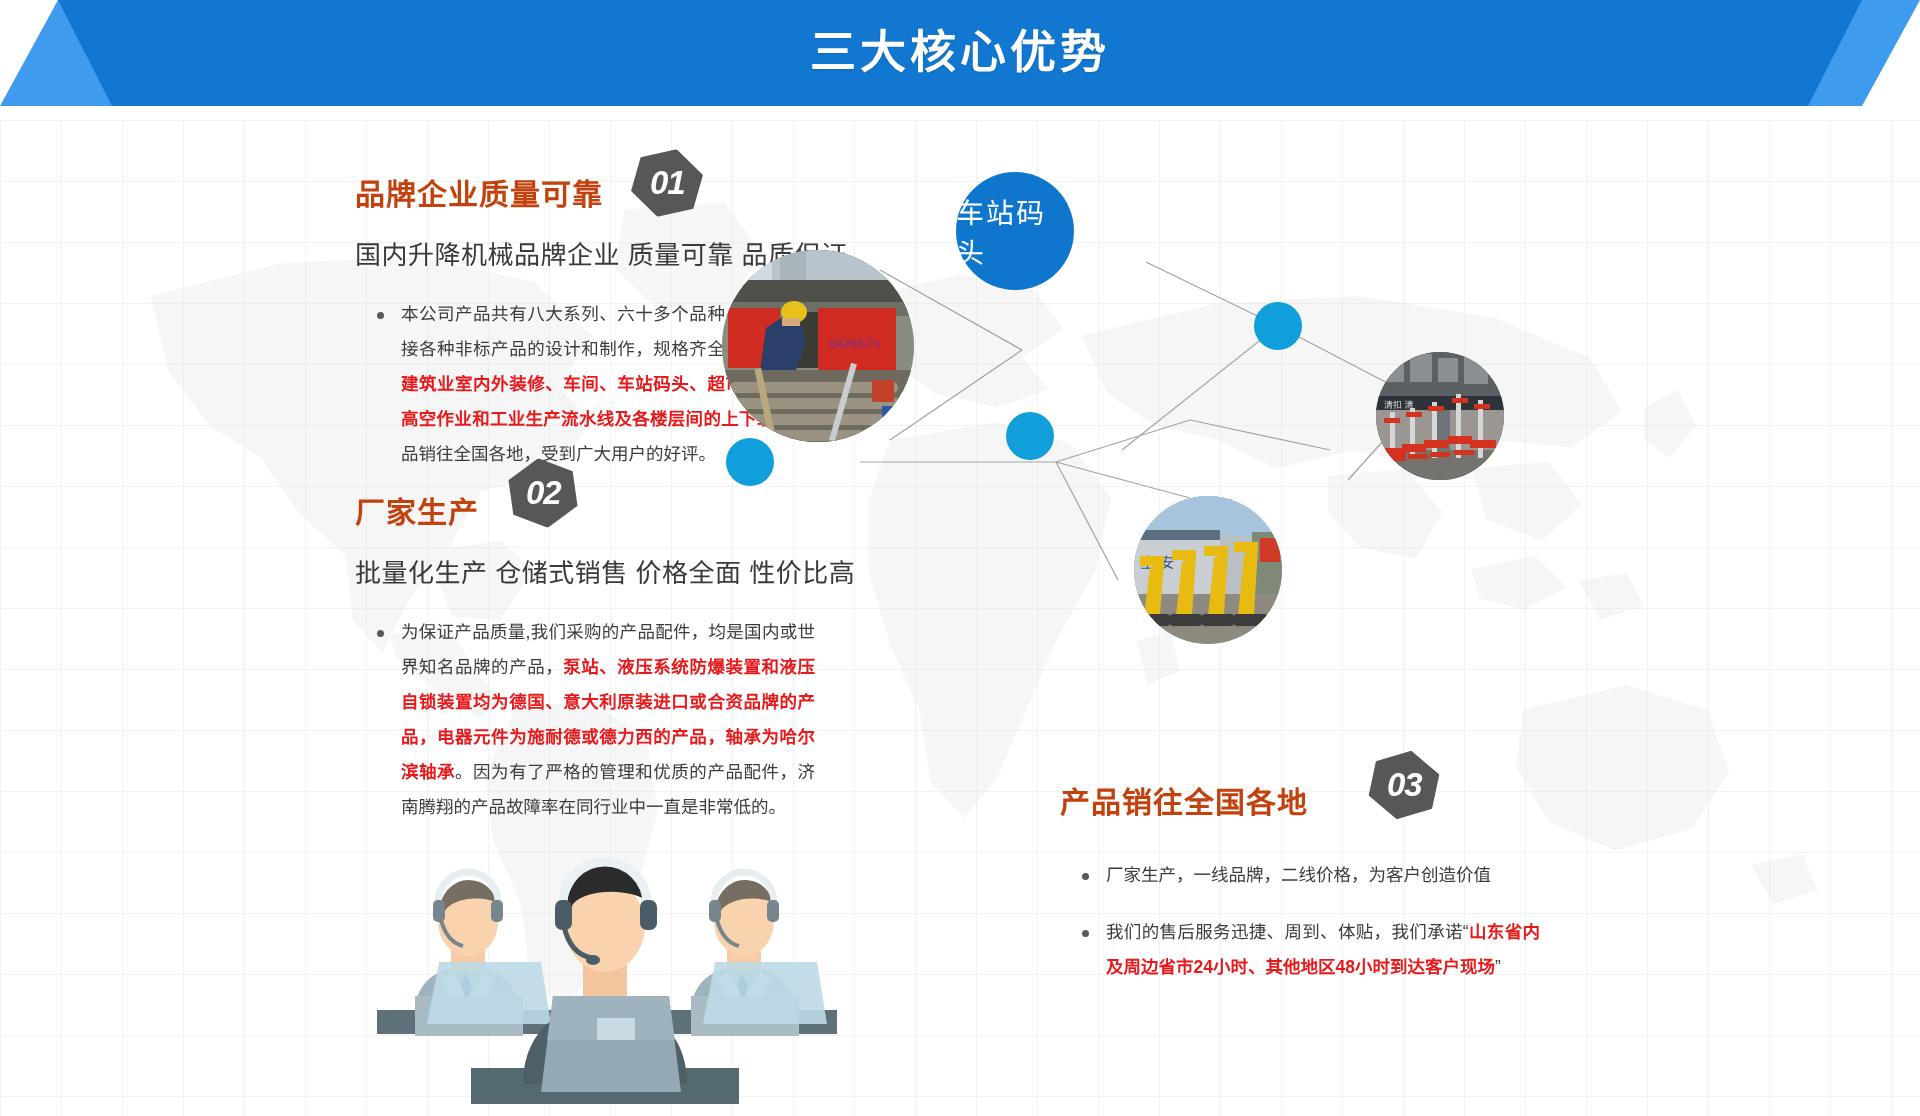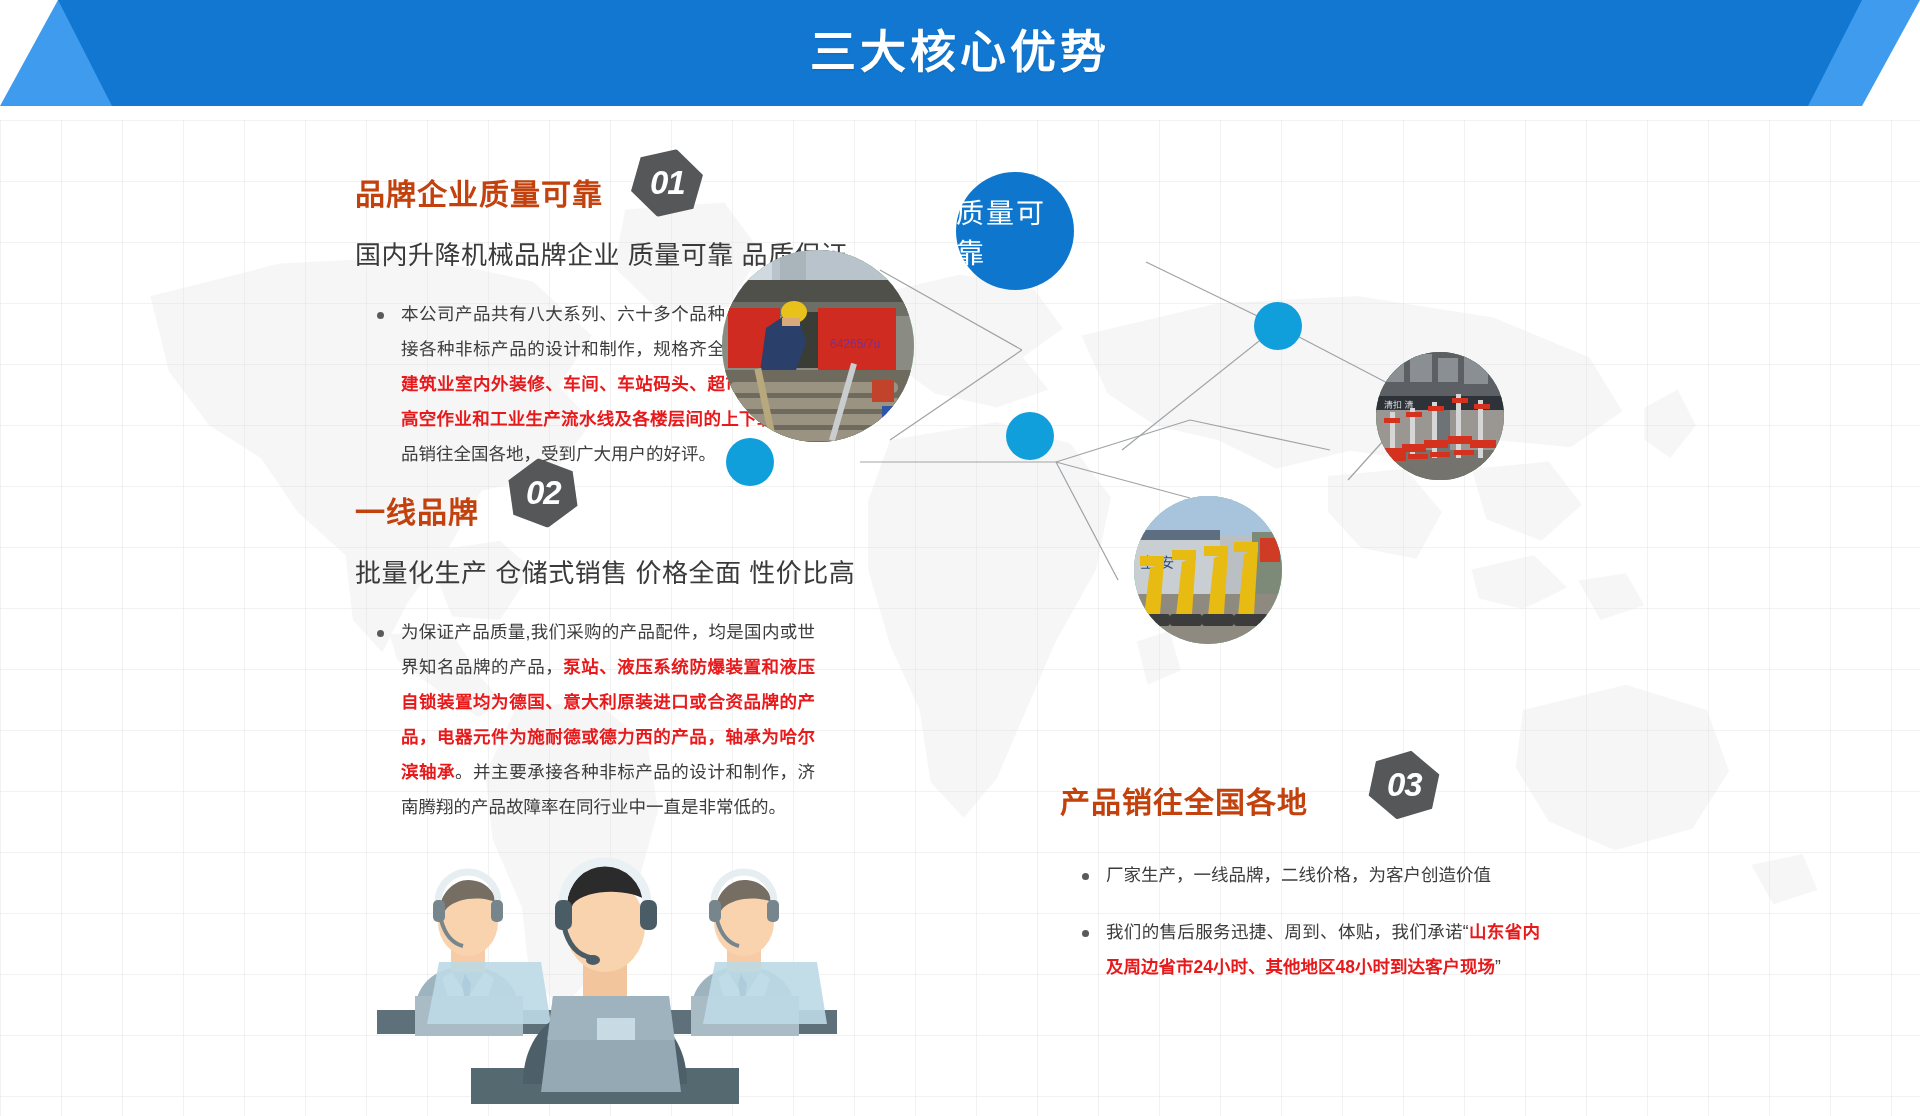--- a/index.html
+++ b/index.html
@@ -231,28 +231,28 @@
       </div>
     </div>
     <div class="feature-sub">国内升降机械品牌企业 质量可靠 品质保证</div>
     <ul class="bullets">
       <li><span>本公司产品共有八大系列、六十多个品种，并主要承接各种非标产品的设计和制作，规格齐全，</span><span class="hl">广泛用于建筑业室内外装修、车间、车站码头、超市、大厅等高空作业和工业生产流水线及各楼层间的上下载货</span><span>;产品销往全国各地，受到广大用户的好评。</span></li>
     </ul>
   </div>
 
   <div class="feature" style="left:355px; top:488px; width:460px;">
     <div class="feature-head">
-      <div class="feature-title">一线品牌</div>
+      <div class="feature-title">厂家生产</div>
       <div class="hex h2" style="left:152px; top:-30px;">
         <span>02</span>
       </div>
     </div>
     <div class="feature-sub">批量化生产 仓储式销售 价格全面 性价比高</div>
     <ul class="bullets">
-      <li><span>为保证产品质量,我们采购的产品配件，均是国内或世界知名品牌的产品，</span><span class="hl">泵站、液压系统防爆装置和液压自锁装置均为德国、意大利原装进口或合资品牌的产品，电器元件为施耐德或德力西的产品，轴承为哈尔滨轴承</span><span>。并主要承接各种非标产品的设计和制作，济南腾翔的产品故障率在同行业中一直是非常低的。</span></li>
+      <li><span>为保证产品质量,我们采购的产品配件，均是国内或世界知名品牌的产品，</span><span class="hl">泵站、液压系统防爆装置和液压自锁装置均为德国、意大利原装进口或合资品牌的产品，电器元件为施耐德或德力西的产品，轴承为哈尔滨轴承</span><span>。因为有了严格的管理和优质的产品配件，济南腾翔的产品故障率在同行业中一直是非常低的。</span></li>
     </ul>
   </div>
 
   <div class="feature" style="left:1060px; top:778px; width:480px;">
     <div class="feature-head">
       <div class="feature-title">产品销往全国各地</div>
       <div class="hex h3" style="left:308px; top:-28px;">
         <span>03</span>
       </div>
     </div>
@@ -274,21 +274,21 @@
         <line x1="196" y1="312" x2="330" y2="270"></line>
         <line x1="196" y1="312" x2="-20" y2="312"></line>
         <line x1="196" y1="312" x2="330" y2="348"></line>
         <line x1="196" y1="312" x2="258" y2="430"></line>
         <line x1="560" y1="250" x2="488" y2="330"></line>
         <line x1="330" y1="270" x2="470" y2="300"></line>
       </g>
     </svg>
 
     <div class="node-main" style="left:96px; top:22px; width:118px; height:118px;">
-      <span>质量可靠</span>
+      <span>车站码头</span>
     </div>
 
     <div class="node-dot" style="left:394px; top:152px; width:48px; height:48px;"></div>
     <div class="node-dot" style="left:146px; top:262px; width:48px; height:48px;"></div>
     <div class="node-dot" style="left:-134px; top:288px; width:48px; height:48px;"></div>
 
     <div class="photo" style="left:-138px; top:100px; width:192px; height:192px;">
       <svg width="192" height="192" viewBox="0 0 192 192">
         <rect width="192" height="192" fill="#8a8c84"></rect>
         <rect x="0" y="0" width="192" height="52" fill="#b9c3cb"></rect>

